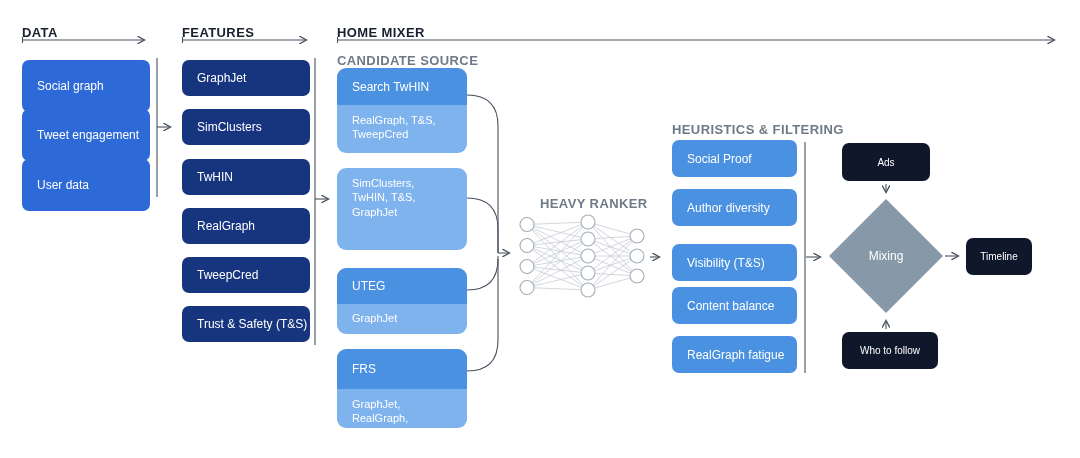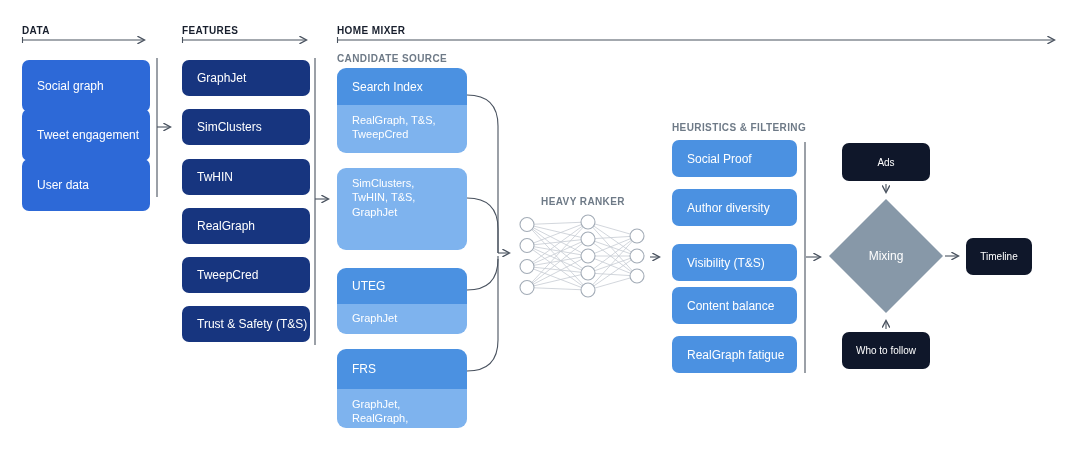--- a/index.html
+++ b/index.html
@@ -2,21 +2,21 @@
 <html><head>
 <meta charset="utf-8">
 <style>
   html,body{margin:0;padding:0;background:#fff;}
   .canvas{
     position:relative;width:1080px;height:458px;background:#ffffff;overflow:hidden;
     font-family:"Liberation Sans",sans-serif;
   }
   .overlay{position:absolute;left:0;top:0;z-index:1;}
   .lbl{
-    position:absolute;z-index:2;font-size:10px;font-weight:700;
+    position:absolute;z-index:2;font-size:13px;font-weight:700;
     letter-spacing:.4px;color:#181f2d;white-space:nowrap;
   }
   .lbl.gray{color:#6e7a87;font-weight:600;}
   .box{
     position:absolute;z-index:2;display:flex;align-items:center;
     color:#fff;font-size:12px;font-weight:500;border-radius:7px;
     padding-left:15px;box-sizing:border-box;white-space:nowrap;
   }
   .data-box{background:#2d69d7;left:22px;width:128px;height:52px;}
   .feat-box{background:#17357f;left:182px;width:128px;height:36px;}
@@ -149,21 +149,21 @@
   <div class="box data-box" style="top:159px">User data</div>
 
   <div class="box feat-box" style="top:60px">GraphJet</div>
   <div class="box feat-box" style="top:109px">SimClusters</div>
   <div class="box feat-box" style="top:159px">TwHIN</div>
   <div class="box feat-box" style="top:208px">RealGraph</div>
   <div class="box feat-box" style="top:257px">TweepCred</div>
   <div class="box feat-box" style="top:306px">Trust &amp; Safety (T&amp;S)</div>
 
   <div class="cand-box" style="top:68px;height:85px">
-    <div class="cand-head" style="height:37px">Search Index</div>
+    <div class="cand-head" style="height:37px">Search TwHIN</div>
     <div class="cand-sub">RealGraph, T&amp;S, TweepCred</div>
   </div>
   <div class="cand-box" style="top:168px;height:82px">
     <div class="cand-sub">SimClusters, TwHIN, T&amp;S, GraphJet</div>
   </div>
   <div class="cand-box" style="top:268px;height:66px">
     <div class="cand-head" style="height:36px">UTEG</div>
     <div class="cand-sub" style="padding-top:7px">GraphJet</div>
   </div>
   <div class="cand-box" style="top:349px;height:79px">
@@ -172,16 +172,16 @@
   </div>
 
   <div class="box heur-box" style="top:140px">Social Proof</div>
   <div class="box heur-box" style="top:189px">Author diversity</div>
   <div class="box heur-box" style="top:244px">Visibility (T&amp;S)</div>
   <div class="box heur-box" style="top:287px">Content balance</div>
   <div class="box heur-box" style="top:336px">RealGraph fatigue</div>
 
   <div class="end-box" style="left:842px;top:143px;width:88px;height:38px">Ads</div>
   <div class="diamond-label">Mixing</div>
-  <div class="end-box" style="left:842px;top:332px;width:88px;height:37px">Who to follow</div>
+  <div class="end-box" style="left:842px;top:332px;width:96px;height:37px">Who to follow</div>
   <div class="end-box" style="left:966px;top:238px;width:66px;height:37px">Timeline</div>
 
 </div>
 
 </body></html>

